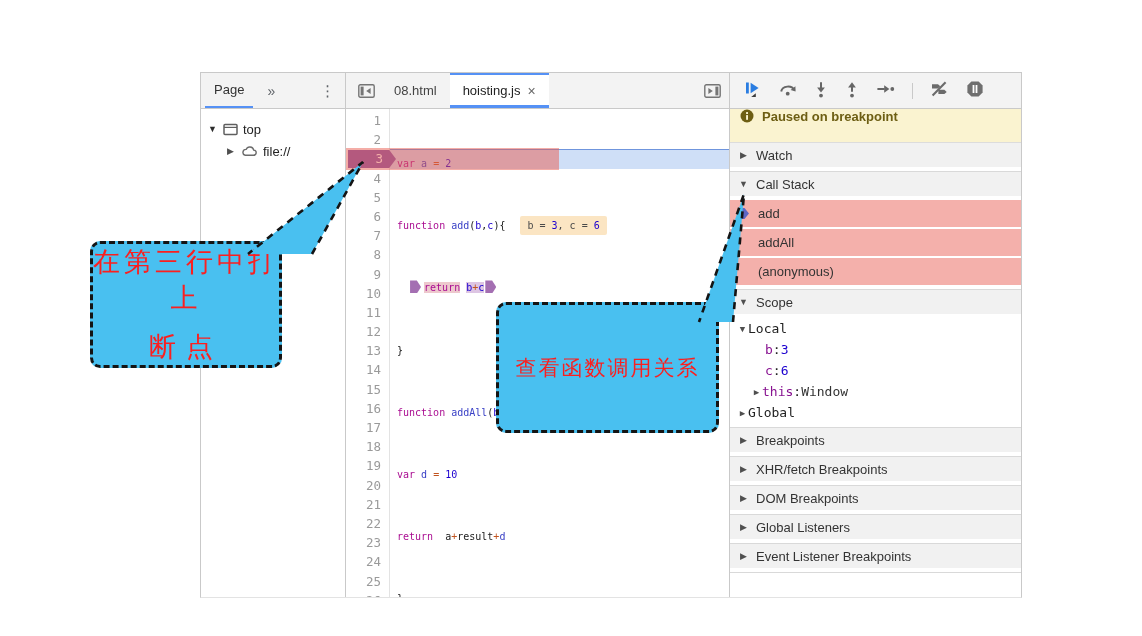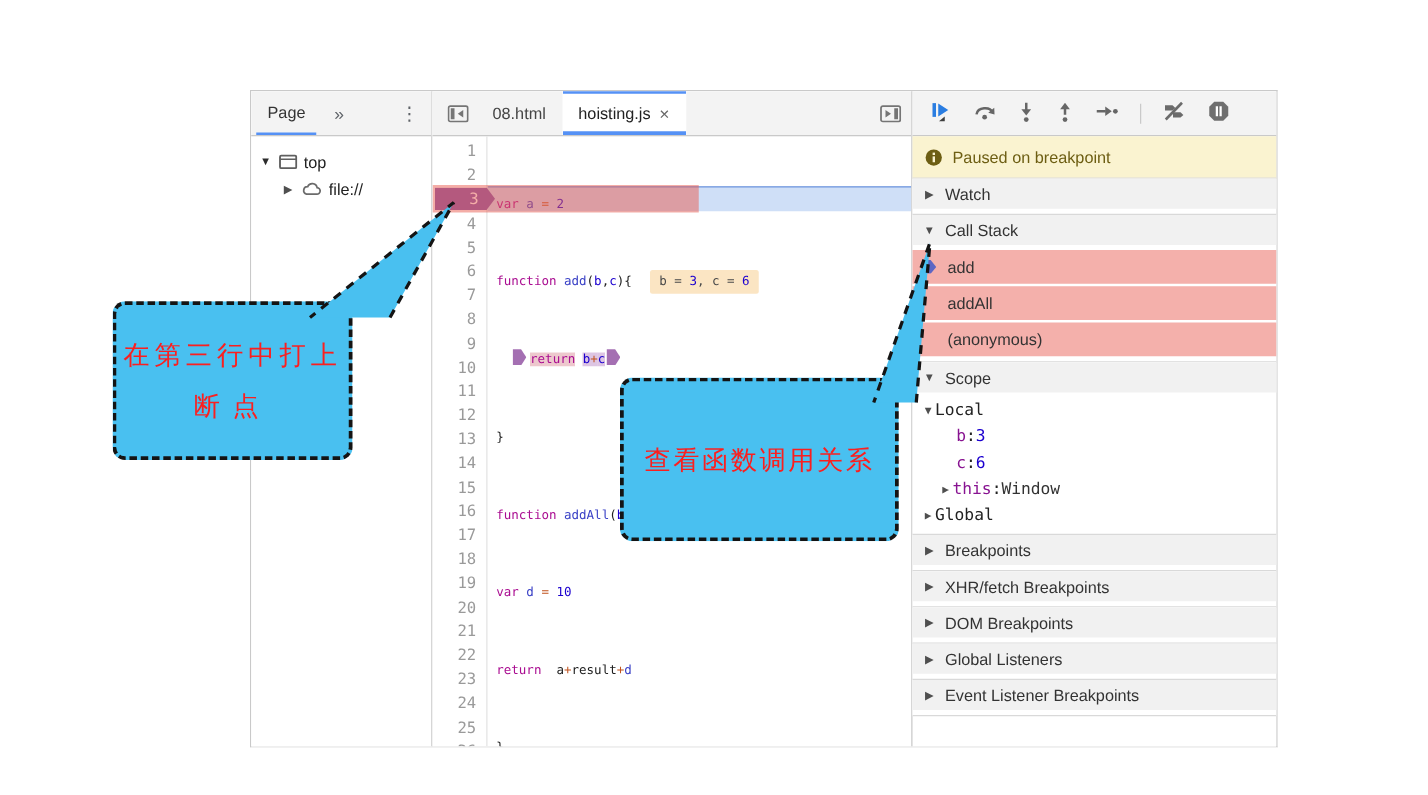--- a/index.html
+++ b/index.html
@@ -67,41 +67,41 @@
   .red-overlay { position:absolute; left:0; top:39px; width:213px; height:22px;
                  background:rgba(233,92,80,0.5); z-index:3; pointer-events:none; }
 
   
   .debug-panel { width:292px; border-left:1px solid #c9c9c9; background:#fff;
                  display:flex; flex-direction:column; font-size:13px; color:#333; }
   .dbg-toolbar { height:36px; background:#f3f3f3; border-bottom:1px solid #c9c9c9;
                  display:flex; align-items:center; gap:17px; padding-left:14px; flex:none; }
   .dbg-sep { width:1px; height:16px; background:#c9c9c9; }
   .dbg-banner { height:34px; background:#faf3d0; border-bottom:1px solid #dcdcdc;
-                display:flex; align-items:center; gap:8px; padding-left:10px;
-                color:#6d5e13; font-weight:normal; flex:none; }
+                display:flex; align-items:flex-start; gap:8px; padding-left:10px;
+                color:#6d5e13; font-weight:bold; flex:none; }
   .sec { background:#fff; border-bottom:1px solid #d9d9d9; padding-bottom:4px; flex:none; }
   .sec-h { height:24px; background:#f1f1f1; display:flex; align-items:center; gap:7px; padding-left:8px; }
   .frame { height:27px; margin-top:2px; background:#f4b0ab; display:flex; align-items:center;
            padding-left:28px; position:relative; }
   .frame-arrow { position:absolute; left:9px; width:10px; height:11px; background:#5d66c4;
                  clip-path:polygon(0 0,55% 0,100% 50%,55% 100%,0 100%); }
   #frames { padding-top:2px; }
   #scopetree { padding-top:4px; font-family:"DejaVu Sans Mono", monospace; font-size:13px; }
   .scope-row { height:21px; display:flex; align-items:center; color:#222; }
   .skey { color:#881391; }
   .sval-num { color:#1c00cf; }
   .sval-obj { color:#333; }
 
   
   .callout { position:absolute; background:#49c0f0; border:3px dashed #141414; border-radius:10px;
              display:flex; flex-direction:column; justify-content:center; align-items:center;
              z-index:20; color:#fb1f1f; }
   .callout .cl-line { display:block; text-align:center; }
-  #callout1 { left:90px; top:241px; width:192px; height:127px; font-size:21px; letter-spacing:4px; gap:13px; }
+  #callout1 { left:90px; top:241px; width:192px; height:127px; font-size:27px; letter-spacing:4px; gap:13px; }
   #callout2 { left:496px; top:302px; width:223px; height:131px; font-size:21px; letter-spacing:2px; gap:12px; }
   #callout1 .cl-line:nth-child(2) { letter-spacing:10px; }
   #tails { position:absolute; left:0; top:0; width:1142px; height:636px; z-index:21; pointer-events:none; }
 </style>
 </head>
 <body>
 
 <div class="stage">
   <div class="devtools">
 

